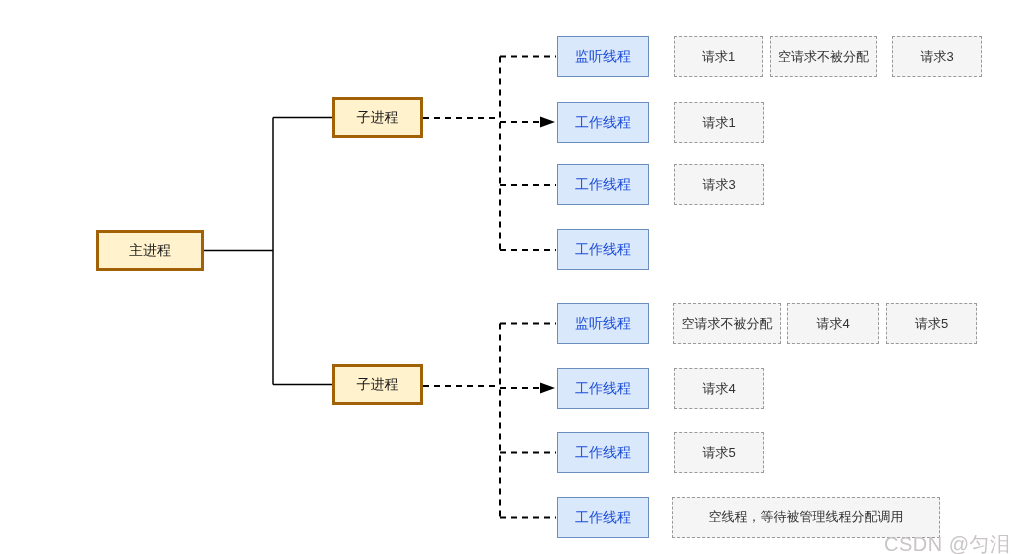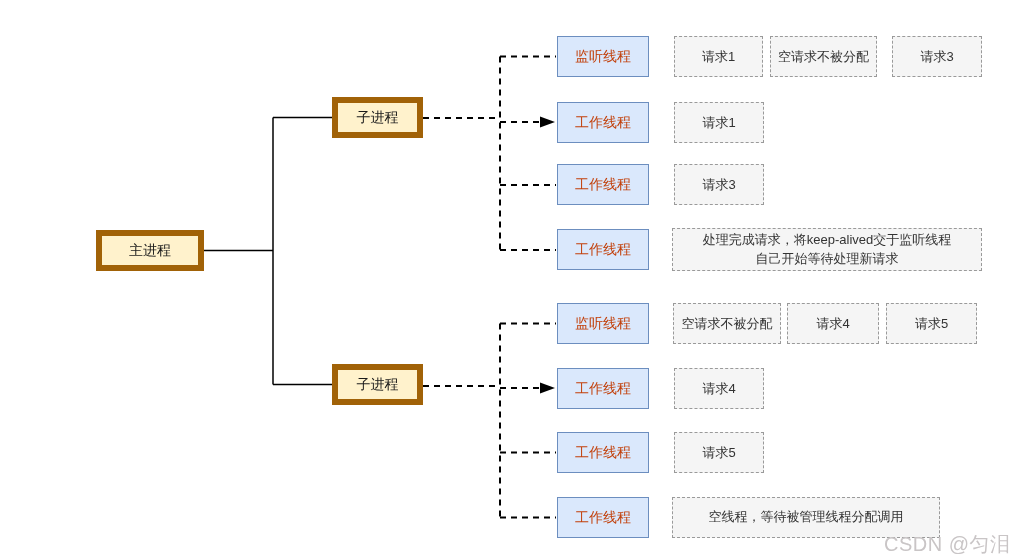--- a/index.html
+++ b/index.html
@@ -16,29 +16,29 @@
     box-sizing: border-box;
     height: 41px;
     display: flex;
     align-items: center;
     justify-content: center;
     text-align: center;
     white-space: nowrap;
   }
   .process {
     background: #fff2cc;
-    border: 6px solid #a16207;
+    border: 3px solid #a16207;
     font-size: 14px;
     color: #1a1a1a;
   }
   .thread {
     background: #dae8fc;
     border: 1px solid #6c8ebf;
     font-size: 14px;
-    color: #c2410c;
+    color: #1d4ed8;
   }
   .request {
     background: #f5f5f5;
     border: 1px dashed #9a9a9a;
     font-size: 13px;
     color: #333333;
     margin-left: 18px;
   }
   .note {
     flex-direction: column;
@@ -107,24 +107,20 @@
   <div class="box thread" style="left:557px; top:229px; width:92px;">工作线程</div>
 
   <div class="box request" style="left:656px; top:36px; width:89px;">请求1</div>
   <div class="box request" style="left:752px; top:36px; width:107px;">空请求不被分配</div>
   <div class="box request" style="left:874px; top:36px; width:90px;">请求3</div>
 
   <div class="box request" style="left:656px; top:102px; width:90px;">请求1</div>
 
   <div class="box request" style="left:656px; top:164px; width:90px;">请求3</div>
 
-  <div class="box request note" style="left:654px; top:228px; width:310px; height:43px;">
-    <span>处理完成请求，将keep-alived交于监听线程</span>
-    <span>自己开始等待处理新请求</span>
-  </div>
 
   <div class="box thread" style="left:557px; top:303px; width:92px;">监听线程</div>
   <div class="box thread" style="left:557px; top:368px; width:92px;">工作线程</div>
   <div class="box thread" style="left:557px; top:432px; width:92px;">工作线程</div>
   <div class="box thread" style="left:557px; top:497px; width:92px;">工作线程</div>
 
   <div class="box request" style="left:655px; top:303px; width:108px;">空请求不被分配</div>
   <div class="box request" style="left:769px; top:303px; width:92px;">请求4</div>
   <div class="box request" style="left:868px; top:303px; width:91px;">请求5</div>
 

